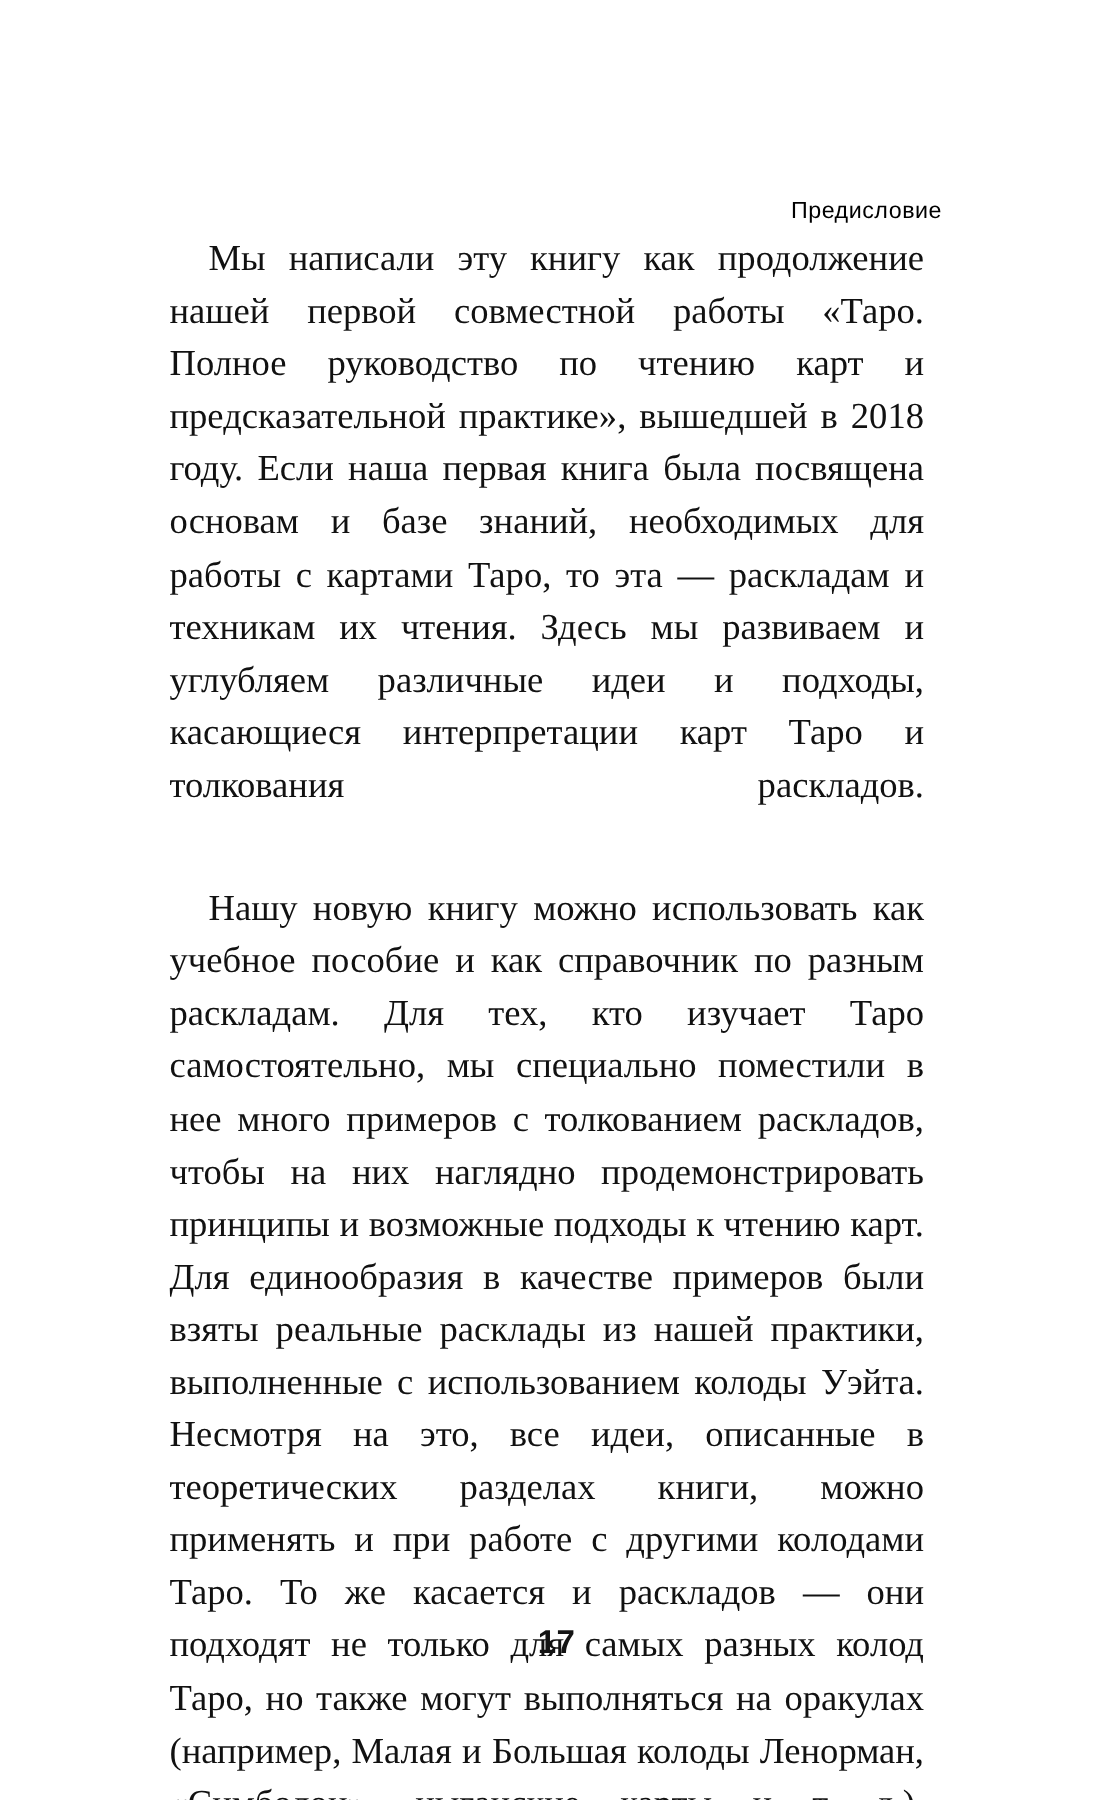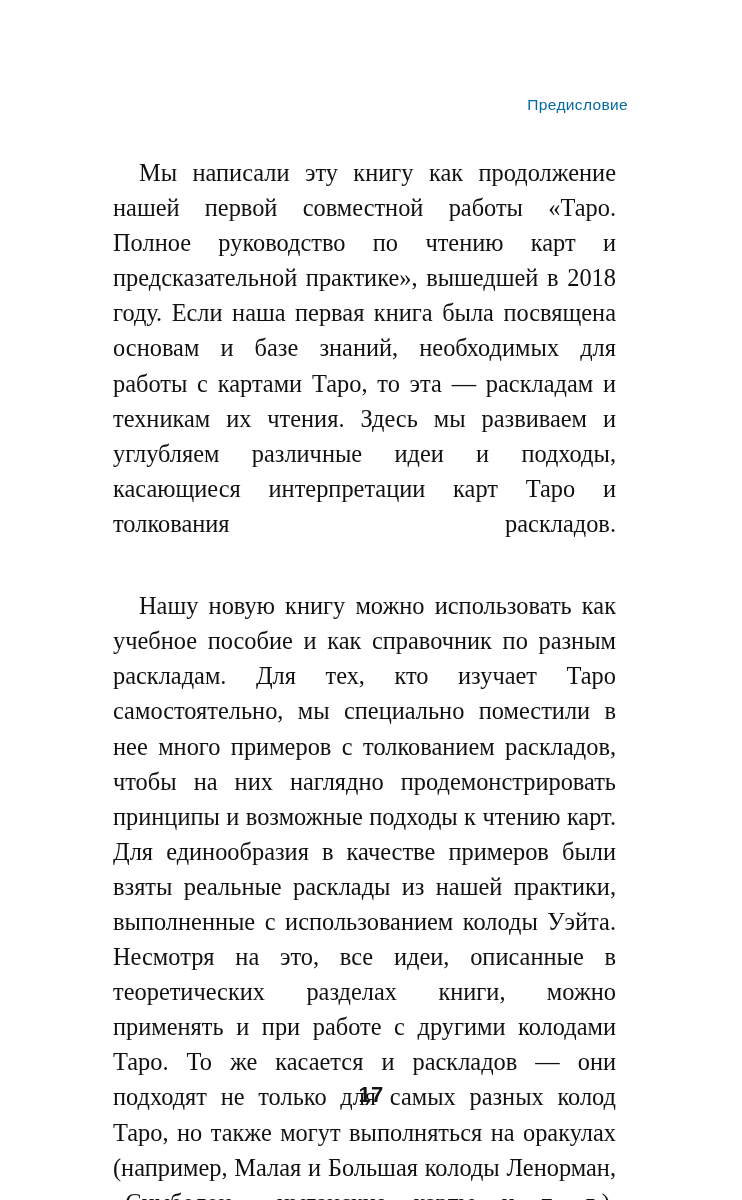--- a/index.html
+++ b/index.html
@@ -79,21 +79,21 @@
     letter-spacing: 0.2px;
     color: #141414;
     line-height: 30px;
   }
 </style>
 </head>
 <body>
 
 <div id="page" style="background: rgb(255, 255, 255);">
 
-  <div id="running-head" style="color: #0369a1;">Предисловие</div>
+  <div id="running-head" style="color: #000000; margin-top: 36px;">Предисловие</div>
 
   <div id="text-column">
 
     <p class="para" style="color: rgb(17, 17, 17);">Мы написали эту книгу как продолжение нашей первой совместной работы «Таро. Полное руководство по чтению карт и предсказательной практике», вышедшей в 2018 году. Если наша первая книга была посвящена основам и базе знаний, необходимых для работы с картами Таро, то эта — раскладам и техникам их чтения. Здесь мы развиваем и углубляем различные идеи и подходы, касающиеся интерпретации карт Таро и толкования раскладов.</p>
 
     <p class="para" style="color: rgb(17, 17, 17);">Нашу новую книгу можно использовать как учебное пособие и как справочник по разным раскладам. Для тех, кто изучает Таро самостоятельно, мы специально поместили в нее много примеров с толкованием раскладов, чтобы на них наглядно продемонстрировать принципы и возможные подходы к чтению карт. Для единообразия в качестве примеров были взяты реальные расклады из нашей практики, выполненные с использованием колоды Уэйта. Несмотря на это, все идеи, описанные в теоретических разделах книги, можно применять и при работе с другими колодами Таро. То же касается и раскладов — они подходят не только для самых разных колод Таро, но также могут выполняться на оракулах (например, Малая и Большая колоды Ленорман, «Симболон», цыганские карты и т. д.).</p>
 
     <p class="para short" style="color: rgb(17, 17, 17);">Книга состоит из четырех частей.</p>
 
   </div>

